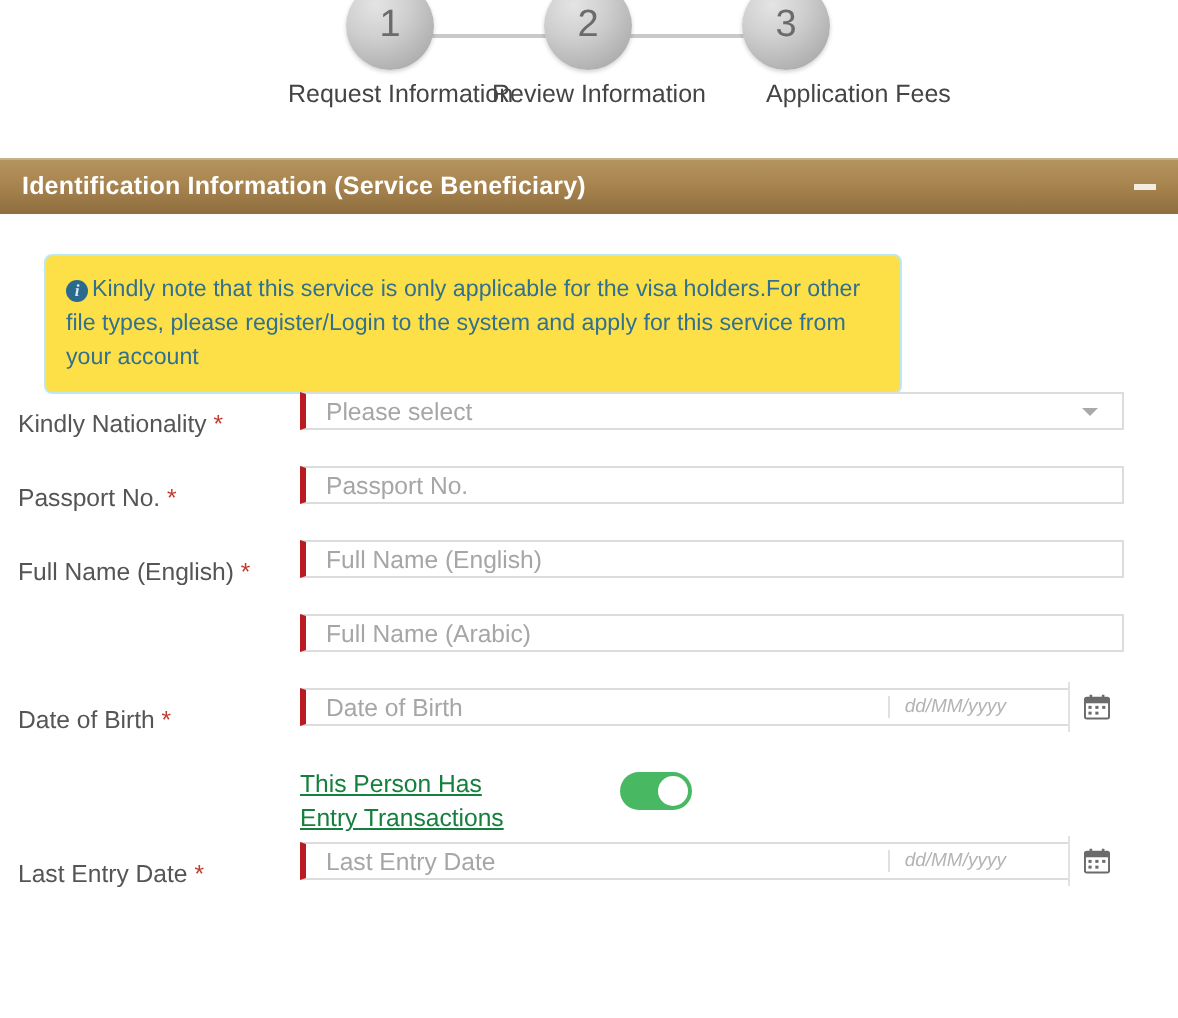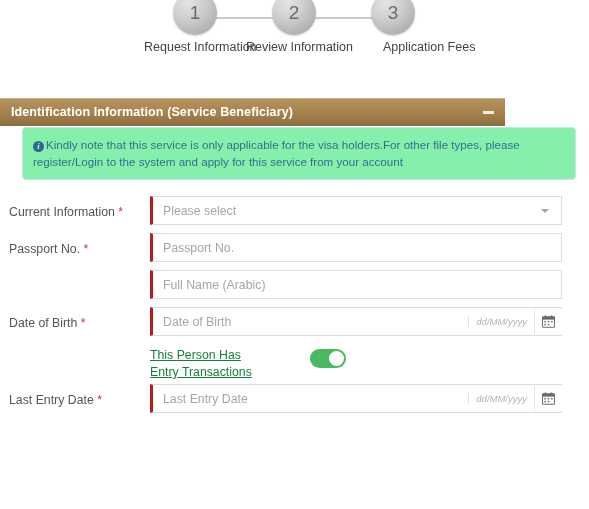--- a/index.html
+++ b/index.html
@@ -68,23 +68,23 @@
     color: #444;
     white-space: nowrap;
   }
   .step-label.t1 { left: 144px; }
   .step-label.t2 { left: 246px; }
   .step-label.t3 { left: 351px; padding-left: 32px; }
 
   
   .section-header {
     position: absolute;
-    top: 98px;
+    top: 79px;
     left: 0;
-    width: 505px;
+    width: 589px;
     height: 28px;
     background: linear-gradient(to bottom, #b59560 0%, #a9854f 45%, #8e6e3f 100%);
     box-shadow: inset 0 1px 0 rgba(255,255,255,0.25);
     display: flex;
     align-items: center;
     justify-content: space-between;
   }
   .section-title {
     color: #ffffff;
     font-size: 12.5px;
@@ -99,24 +99,24 @@
     background: #f2ece2;
     display: block;
     cursor: pointer;
   }
 
   
   .alert {
     position: absolute;
     top: 127px;
     left: 22px;
-    width: 554px;
+    width: 429px;
     box-sizing: border-box;
     padding: 8px 10px 9px 10px;
-    background: #86efac;
+    background: #fde047;
     border: 1px solid #bce8f1;
     border-radius: 4px;
     color: #31708f;
     font-size: 11.6px;
     line-height: 17px;
   }
   .info-icon {
     display: inline-block;
     width: 11px;
     height: 11px;
@@ -152,27 +152,28 @@
     font-size: 12.3px;
     color: #555;
     white-space: nowrap;
   }
   .req { color: #c0392b; }
 
   .field {
     position: absolute;
     left: 150px;
     width: 412px;
-    height: 29px;
+    height: 19px;
     box-sizing: border-box;
     background: #fff;
     border: 1px solid #dcdcdc;
     border-left: 3px solid #b91b21;
     display: flex;
     align-items: center;
+    gap: 24px;
   }
   .field .ph {
     font-size: 12.3px;
     color: #a6a6a6;
     padding-left: 10px;
     flex: 1;
     white-space: nowrap;
     overflow: hidden;
   }
   .field .caret {
@@ -264,39 +265,48 @@
 </div>
 
 <div class="alert">
   <span class="info-icon">i</span><span>Kindly note that this service is only applicable for the visa holders.For other file types, please register/Login to the system and apply for this service from your account</span>
 </div>
 
 <div class="form">
 
   <div class="form-row">
     <div class="row-label">
-      <span>Current Information</span>
+      <span>Kindly Nationality</span>
       <span class="req">*</span>
     </div>
     <div class="field">
       <span class="ph">Please select</span>
       <span class="caret"></span>
     </div>
   </div>
 
   <div class="form-row">
     <div class="row-label">
       <span>Passport No.</span>
       <span class="req">*</span>
     </div>
     <div class="field">
       <span class="ph">Passport No.</span>
     </div>
   </div>
 
+  <div class="form-row">
+    <div class="row-label">
+      <span>Full Name (English)</span>
+      <span class="req">*</span>
+    </div>
+    <div class="field">
+      <span class="ph">Full Name (English)</span>
+    </div>
+  </div>
 
   <div class="form-row">
     <div class="field">
       <span class="ph">Full Name (Arabic)</span>
     </div>
   </div>
 
   <div class="form-row">
     <div class="row-label">
       <span>Date of Birth</span>

